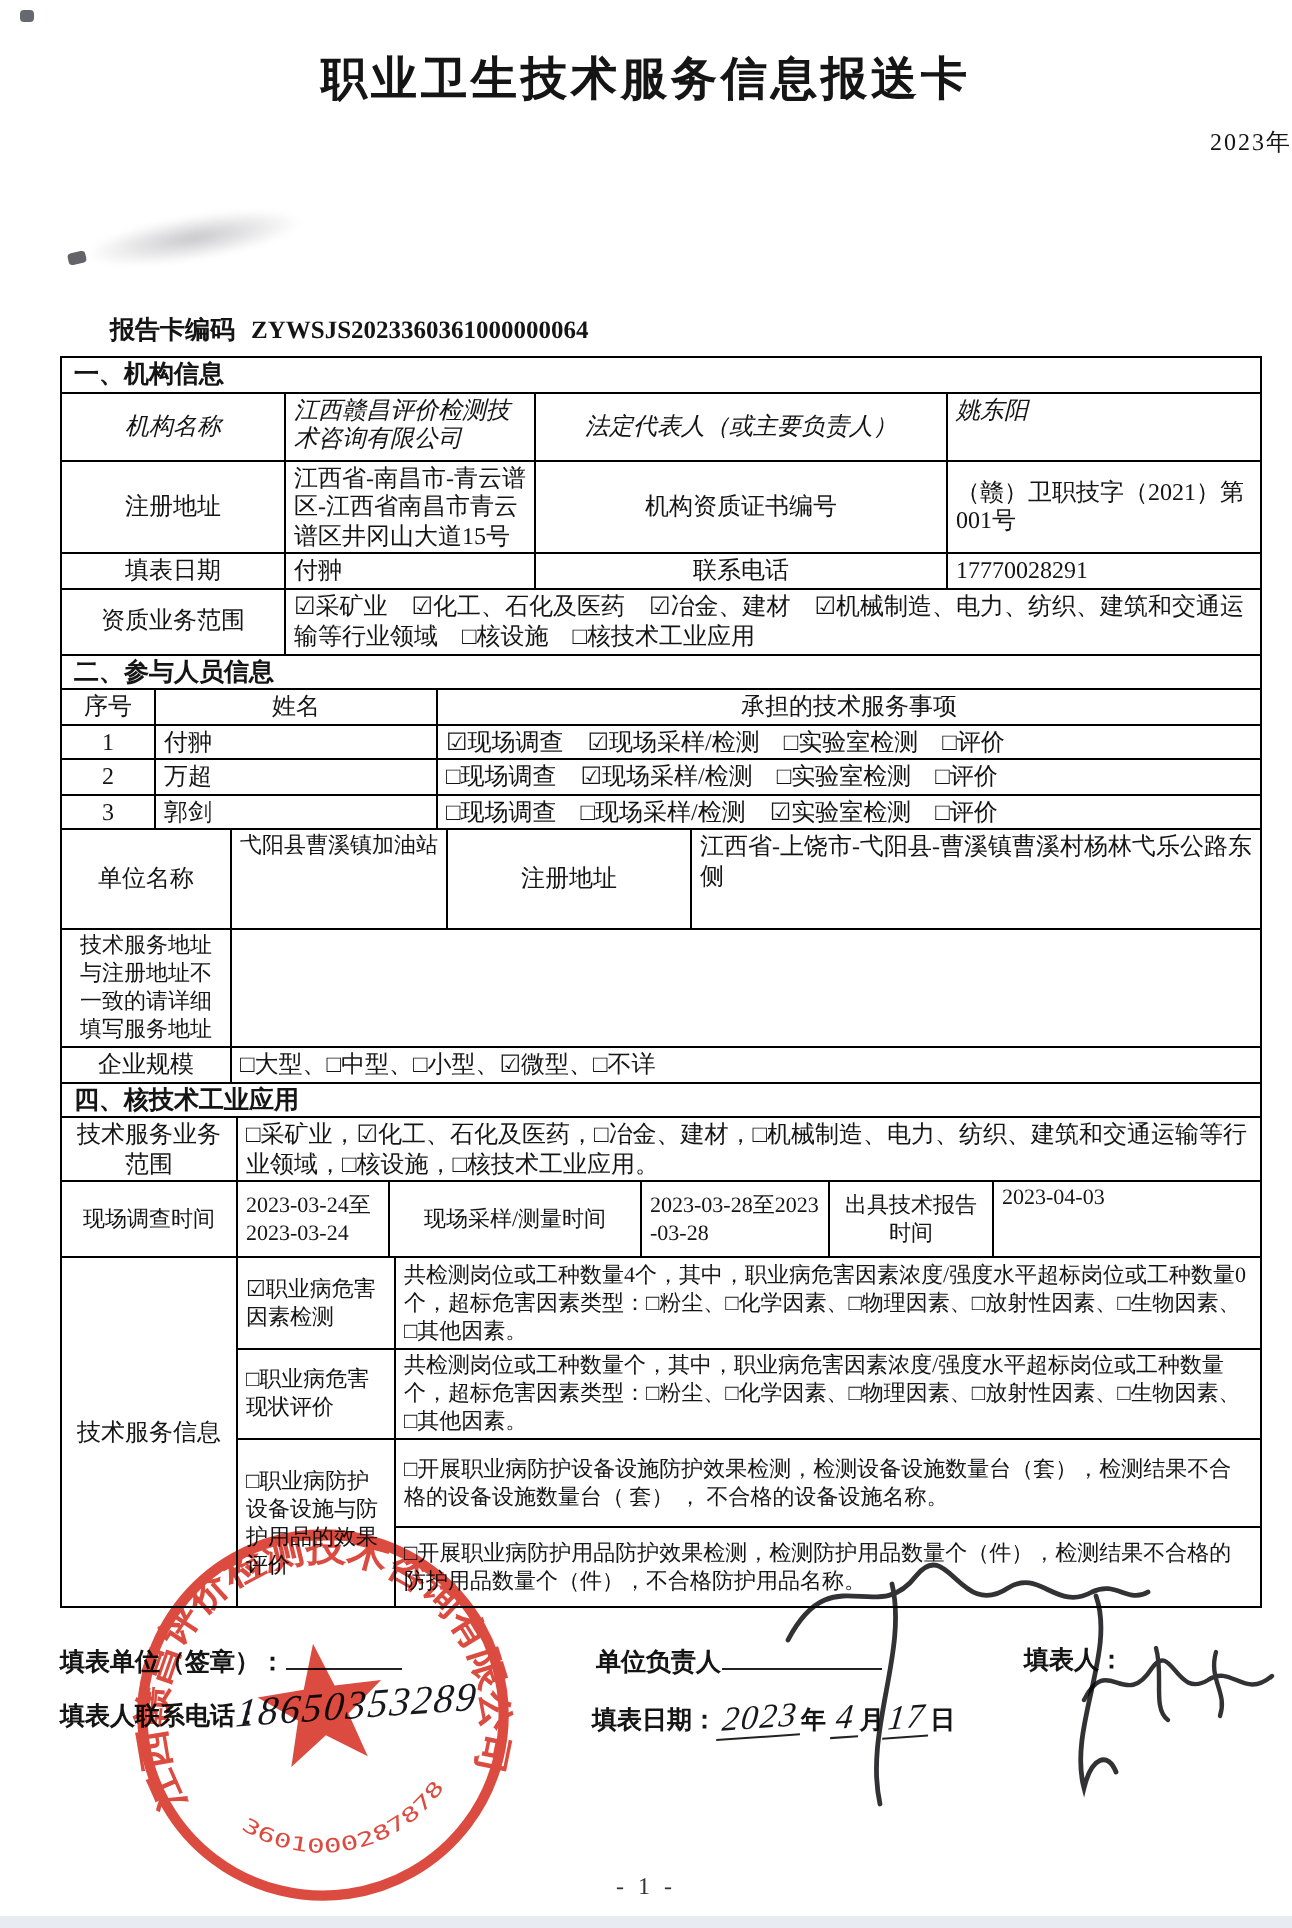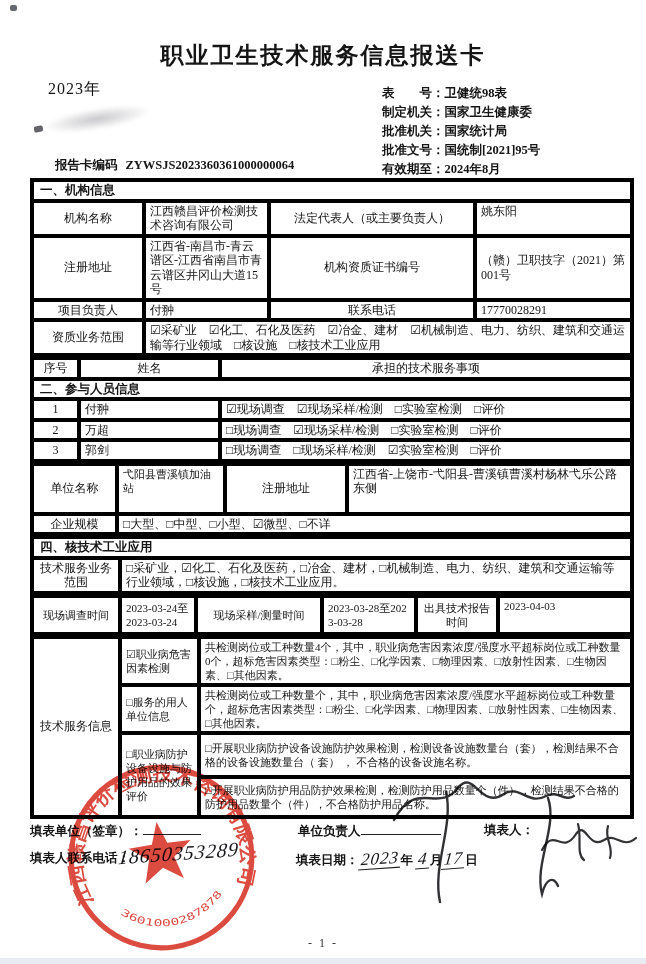--- a/index.html
+++ b/index.html
@@ -1,35 +1,35 @@
 <!DOCTYPE html>
 <html><head>
 <meta charset="utf-8">
 <style>
   html,body{margin:0;padding:0;background:#ffffff;}
   .page{position:relative;width:646px;height:964px;background:#fff;overflow:hidden;
         font-family:"Liberation Serif","DejaVu Serif",serif;color:#151515;}
   
-  .title{margin:0;padding-top:40px;text-align:center;font-size:23px;font-weight:bold;letter-spacing:2px;}
-  .year{text-align:left;font-size:16px;margin-top:8px;letter-spacing:1px;margin-left:48px;}
+  .title{margin:0;padding-top:24px;text-align:center;font-size:23px;font-weight:bold;letter-spacing:2px;}
+  .year{text-align:right;font-size:12px;margin-top:8px;letter-spacing:1px;}
   .meta{position:absolute;left:382px;top:84px;font-size:12.5px;font-weight:600;line-height:19px;white-space:nowrap;}
   .report-code{position:absolute;left:55px;top:157px;font-size:12.5px;font-weight:700;text-align:right;}
   .report-code .code{margin-left:8px;font-family:"Liberation Serif","DejaVu Serif",serif;}
   
   .tables{position:absolute;left:30px;top:178px;width:600px;}
   table{border-collapse:collapse;table-layout:fixed;width:600px;margin-top:-1px;}
   .tables table:first-child{margin-top:0;}
-  td{border:4px solid #000000;font-size:12px;line-height:14.5px;padding:1px 4px;vertical-align:middle;
+  td{border:1px solid #000000;font-size:12px;line-height:14.5px;padding:1px 4px;vertical-align:middle;
      overflow:hidden;word-break:break-all;}
   td.sec{font-weight:bold;text-align:left;padding-left:6px;font-size:12.5px;}
   td.lbl{text-align:center;}
   td.val{text-align:left;}
   td.top{vertical-align:top;}
   td.ctr{text-align:center;}
-  tr.r17{height:17px;} tr.r32{height:32px;padding-left:16px;} tr.r33{height:33px;} tr.r34{height:34px;}
+  tr.r17{height:17px;} tr.r32{height:32px;padding-left:16px;} tr.r33{height:33px;} tr.r34{height:34px;font-style:italic;}
   tr.r38{height:38px;} tr.r40{height:40px;margin-left:29px;} tr.r44{height:44px;} tr.r46{height:46px;} tr.r50{height:50px;}
   .small{font-size:11px;line-height:14px;}
   
   .fline{position:absolute;font-size:12.5px;font-weight:600;white-space:nowrap;}
   .blank{display:inline-block;border-bottom:1px solid #222;height:12px;vertical-align:baseline;}
   .hw{display:inline-block;font-size:17px;font-weight:500;font-style:italic;color:#17171c;
       transform:rotate(-4deg) skewX(-10deg);letter-spacing:1px;line-height:1;}
   .u{border-bottom:1.4px solid #222;padding:0 2px 1px 2px;}
   .pageno{position:absolute;left:0;right:0;top:936px;text-align:center;font-size:12px;letter-spacing:2px;color:#333;}
   .bottomstrip{position:absolute;left:0;right:0;bottom:0;height:6px;background:#e8ecf2;}
@@ -53,27 +53,20 @@
 
 <div class="page">
 
   <div class="corner-speck"></div>
   <div class="smudge"></div>
   <div class="speck"></div>
 
   <h1 class="title">职业卫生技术服务信息报送卡</h1>
   <div class="year">2023年</div>
 
-  <div class="meta">
-    <div>表　　号：卫健统98表</div>
-    <div>制定机关：国家卫生健康委</div>
-    <div>批准机关：国家统计局</div>
-    <div>批准文号：国统制[2021]95号</div>
-    <div>有效期至：2024年8月</div>
-  </div>
 
   <div class="report-code">
     <span>报告卡编码</span><span class="code">ZYWSJS2023360361000000064</span>
   </div>
 
   <div class="tables">
 
     <table>
       <colgroup>
           <col style="width:112px">
@@ -91,47 +84,47 @@
         <td class="ctr">法定代表人（或主要负责人）</td>
         <td class="val top">姚东阳</td>
       </tr>
       <tr class="r46">
         <td class="lbl">注册地址</td>
         <td class="val top">江西省-南昌市-青云谱区-江西省南昌市青云谱区井冈山大道15号</td>
         <td class="ctr">机构资质证书编号</td>
         <td class="val">（赣）卫职技字（2021）第001号</td>
       </tr>
       <tr class="r17">
-        <td class="lbl">项目负责人</td>
+        <td class="lbl">填表日期</td>
         <td class="val">付翀</td>
         <td class="ctr">联系电话</td>
         <td class="val">17770028291</td>
       </tr>
       <tr class="r33">
         <td class="lbl">资质业务范围</td>
         <td class="val" colspan="3">☑采矿业　☑化工、石化及医药　☑冶金、建材　☑机械制造、电力、纺织、建筑和交通运输等行业领域　□核设施　□核技术工业应用</td>
       </tr>
     </tbody>
       </table>
 
     <table>
       <colgroup>
           <col style="width:47px">
           <col style="width:141px">
           <col style="width:412px">
         </colgroup>
       <tbody>
           <tr class="r17">
+            <td class="sec" colspan="3">二、参与人员信息</td>
+          </tr>
+      <tr class="r17">
         <td class="ctr">序号</td>
         <td class="ctr">姓名</td>
         <td class="ctr">承担的技术服务事项</td>
       </tr>
-      <tr class="r17">
-            <td class="sec" colspan="3">二、参与人员信息</td>
-          </tr>
       <tr class="r17">
         <td class="ctr">1</td>
         <td class="val">付翀</td>
         <td class="val">☑现场调查　☑现场采样/检测　□实验室检测　□评价</td>
       </tr>
       <tr class="r17">
         <td class="ctr">2</td>
         <td class="val">万超</td>
         <td class="val">□现场调查　☑现场采样/检测　□实验室检测　□评价</td>
       </tr>
@@ -149,20 +142,24 @@
           <col style="width:108px">
           <col style="width:122px">
           <col style="width:285px">
         </colgroup>
       <tbody>
       <tr class="r50">
         <td class="lbl">单位名称</td>
         <td class="val top small">弋阳县曹溪镇加油站</td>
         <td class="ctr">注册地址</td>
         <td class="val top">江西省-上饶市-弋阳县-曹溪镇曹溪村杨林弋乐公路东侧</td>
+      </tr>
+      <tr class="r46">
+        <td class="lbl small">技术服务地址与注册地址不一致的请详细填写服务地址</td>
+        <td class="val" colspan="3"></td>
       </tr>
       <tr class="r17">
         <td class="lbl">企业规模</td>
         <td class="val" colspan="3">□大型、□中型、□小型、☑微型、□不详</td>
       </tr>
     </tbody>
       </table>
 
     <table>
       <colgroup>
@@ -207,41 +204,41 @@
           <col style="width:79px">
           <col style="width:433px">
         </colgroup>
       <tbody>
           <tr class="r46">
         <td class="lbl" rowspan="4">技术服务信息</td>
         <td class="val small">☑职业病危害因素检测</td>
         <td class="val small">共检测岗位或工种数量4个，其中，职业病危害因素浓度/强度水平超标岗位或工种数量0个，超标危害因素类型：□粉尘、□化学因素、□物理因素、□放射性因素、□生物因素、□其他因素。</td>
       </tr>
       <tr class="r44">
-        <td class="val small">□服务的用人单位信息</td>
+        <td class="val small">□职业病危害现状评价</td>
         <td class="val small">共检测岗位或工种数量个，其中，职业病危害因素浓度/强度水平超标岗位或工种数量个，超标危害因素类型：□粉尘、□化学因素、□物理因素、□放射性因素、□生物因素、□其他因素。</td>
       </tr>
       <tr class="r44">
         <td class="val small" rowspan="2">□职业病防护设备设施与防护用品的效果评价</td>
         <td class="val small">□开展职业病防护设备设施防护效果检测，检测设备设施数量台（套），检测结果不合格的设备设施数量台（ 套） ， 不合格的设备设施名称。</td>
       </tr>
       <tr class="r40">
         <td class="val small">□开展职业病防护用品防护效果检测，检测防护用品数量个（件），检测结果不合格的防护用品数量个（件），不合格防护用品名称。</td>
       </tr>
     </tbody>
       </table>
   </div>
 
   <div class="fline" style="left:30px;top:822px;">
     <span>填表单位（签章）：</span><span class="blank" style="width:58px;"></span>
   </div>
   <div class="fline" style="left:298px;top:822px;">
     <span>单位负责人</span><span class="blank" style="width:80px;"></span>
   </div>
-  <div class="fline" style="left:484px;top:822px;">
+  <div class="fline" style="left:512px;top:822px;">
     <span>填表人：</span>
   </div>
   <div class="fline" style="left:30px;top:850px;">
     <span>填表人联系电话：</span>
   </div>
   <div class="hw-phone">
     <span class="hw">18650353289</span>
   </div>
   <div class="fline" style="left:296px;top:850px;">
     <span>填表日期：</span><span class="hw u">2023</span><span>年</span>

